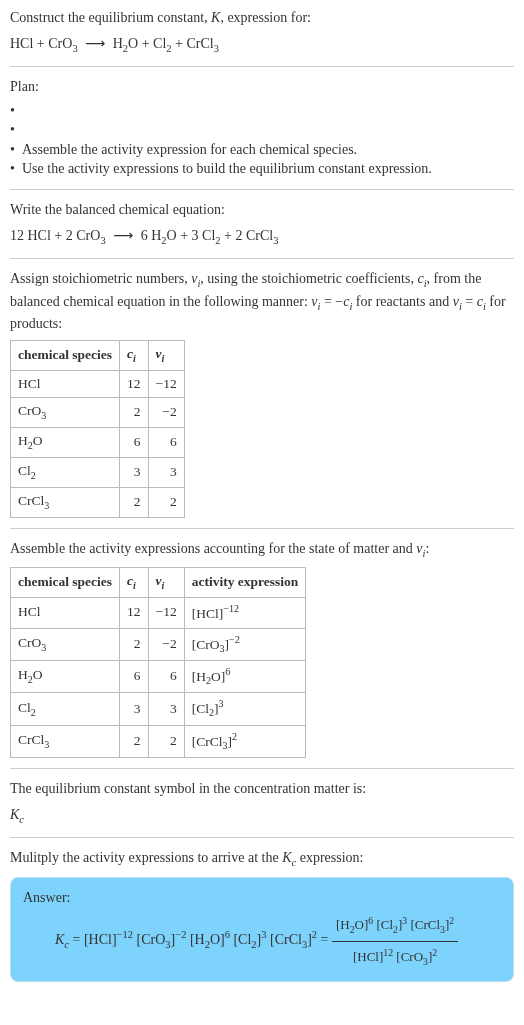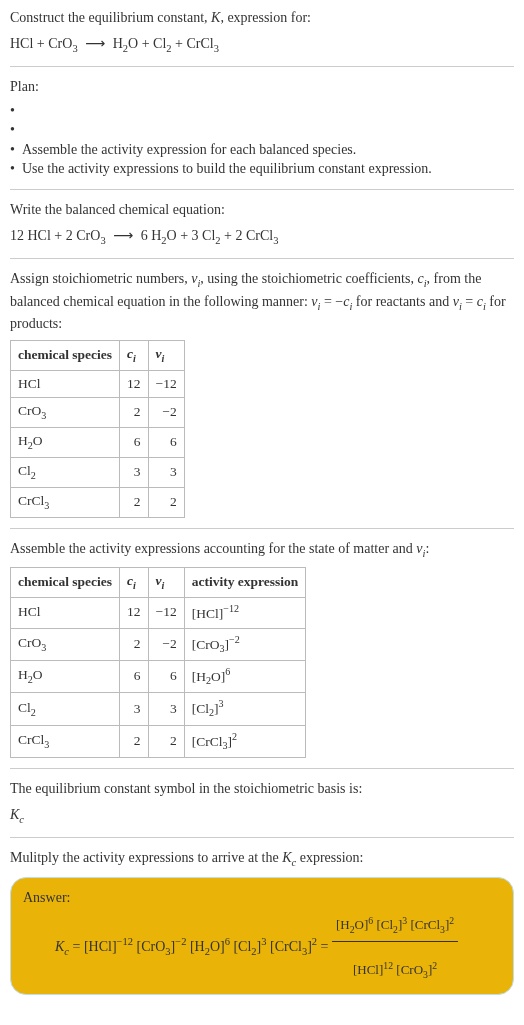--- a/index.html
+++ b/index.html
@@ -31,34 +31,34 @@
     margin-top: 6px;
     font-size: 13.5px;
   }
   table.data th, table.data td {
     border: 1px solid #bbb;
     padding: 4px 7px;
     text-align: left;
   }
   table.data td.num { text-align: right; }
   .answer-box {
-    background: #eab308;
+    background: #7dd3fc;
     border: 1px solid #bcdff0;
-    border-radius: 16px;
+    border-radius: 8px;
     padding: 10px 12px;
     margin-top: 6px;
   }
   .frac {
     display: inline-block;
     vertical-align: middle;
     text-align: center;
     font-size: 13px;
   }
   .frac .num { display: block; padding: 0 4px 1px 4px; }
-  .frac .den { display: block; border-top: 1px solid #333; padding: 14px 4px 0 4px; }
+  .frac .den { display: block; border-top: 1px solid #333; padding: 1px 4px 0 4px; }
   .nowrap { white-space: nowrap; }
   .eq-line { line-height: 2; }
 </style>
 </head>
 <body>
 
 <div class="section">
   <span>Construct the equilibrium constant, </span><span class="italic">K</span><span>, expression for:</span>
 </div>
 
@@ -80,21 +80,21 @@
   <div>Plan:</div>
   <div class="bullets">
     <div class="bullet-row">
         <span class="bullet-dot">•</span>
       </div>
     <div class="bullet-row">
         <span class="bullet-dot">•</span>
       </div>
     <div class="bullet-row">
         <span class="bullet-dot">•</span>
-        <span>Assemble the activity expression for each balanced species.</span>
+        <span>Assemble the activity expression for each chemical species.</span>
       </div>
     <div class="bullet-row">
         <span class="bullet-dot">•</span>
         <span>Use the activity expressions to build the equilibrium constant expression.</span>
       </div>
   </div>
 </div>
 
 <hr class="sep">
 
@@ -191,21 +191,21 @@
     <td><span>CrCl</span><sub>3</sub></td>
     <td class="num">2</td>
     <td class="num">2</td>
     <td><span>[CrCl</span><sub>3</sub>]<sup>2</sup></td>
   </tr>
 </tbody>
   </table>
 
 <hr class="sep">
 
-<div class="section">The equilibrium constant symbol in the stoichiometric basis is:</div>
+<div class="section">The equilibrium constant symbol in the concentration matter is:</div>
 <div class="section">
   <span class="italic">K</span><sub class="italic">c</sub>
 </div>
 
 <hr class="sep">
 
 <div class="section">
   <span>Mulitply the activity expressions to arrive at the </span><span class="italic">K</span><sub class="italic">c</sub><span> expression:</span>
 </div>
 

